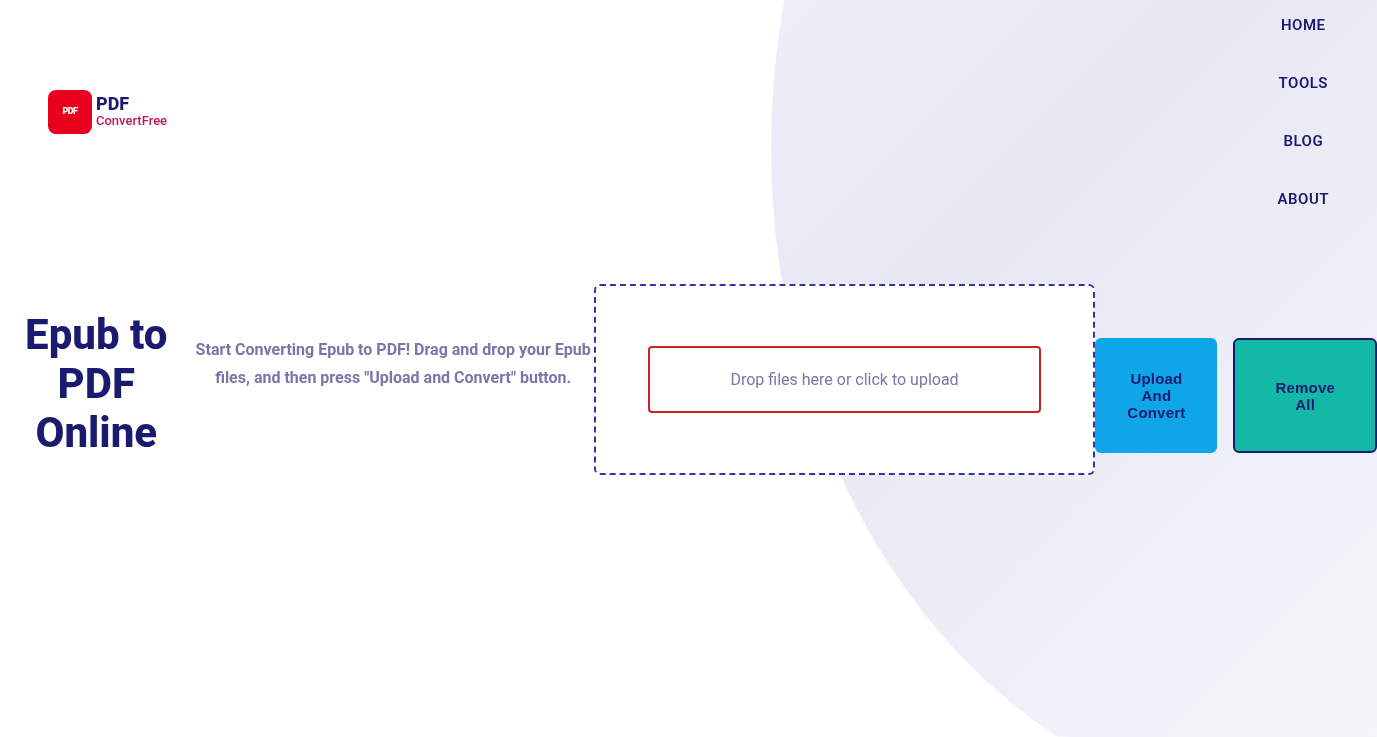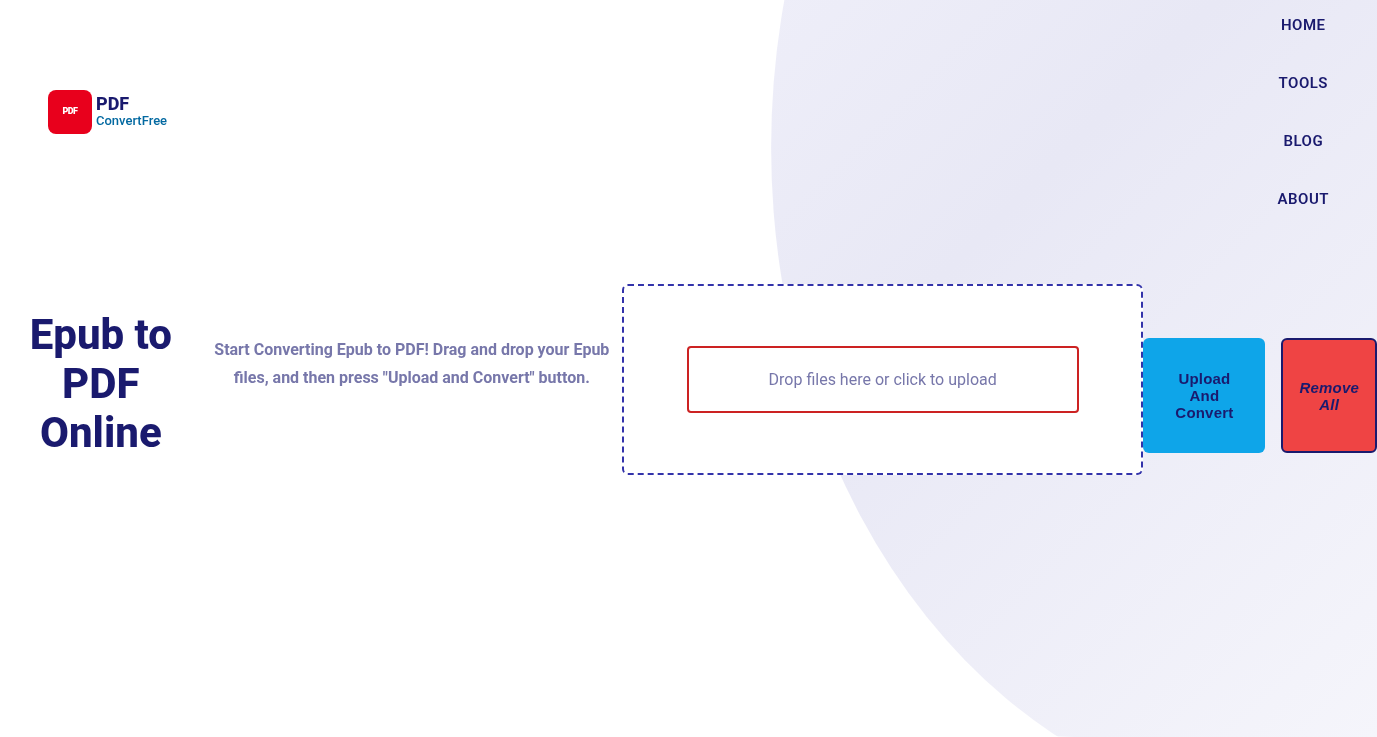--- a/index.html
+++ b/index.html
@@ -70,21 +70,21 @@
     .logo-pdf {
       font-size: 18px;
       font-weight: 800;
       color: #1a1a6e;
       line-height: 1;
     }
 
     .logo-sub {
       font-size: 13px;
       font-weight: 500;
-      color: #0369a1;
+      color: #be185d;
       line-height: 1.2;
     }
 
     nav {
       display: flex;
       align-items: center;
       gap: 40px;
       flex-direction: column;
     }
 
@@ -170,30 +170,29 @@
       font-size: 15px;
       font-weight: 700;
       border: none;
       border-radius: 6px;
       padding: 32px 32px;
       cursor: pointer;
       letter-spacing: 0.2px;
     }
 
     .btn-remove {
-      background: #ef4444;
+      background: #14b8a6;
       color: #1a1a6e;
       font-size: 15px;
       font-weight: 700;
       border: 2px solid #1a1a6e;
       border-radius: 6px;
-      padding: 14px 16px;
+      padding: 14px 40px;
       cursor: pointer;
       letter-spacing: 0.2px;
-      font-style: italic;
     }
   </style>
 </head>
 <body>
 
 <div class="bg-blob"></div>
 
 <header>
   <div class="logo-area">
     <div class="logo-icon">

